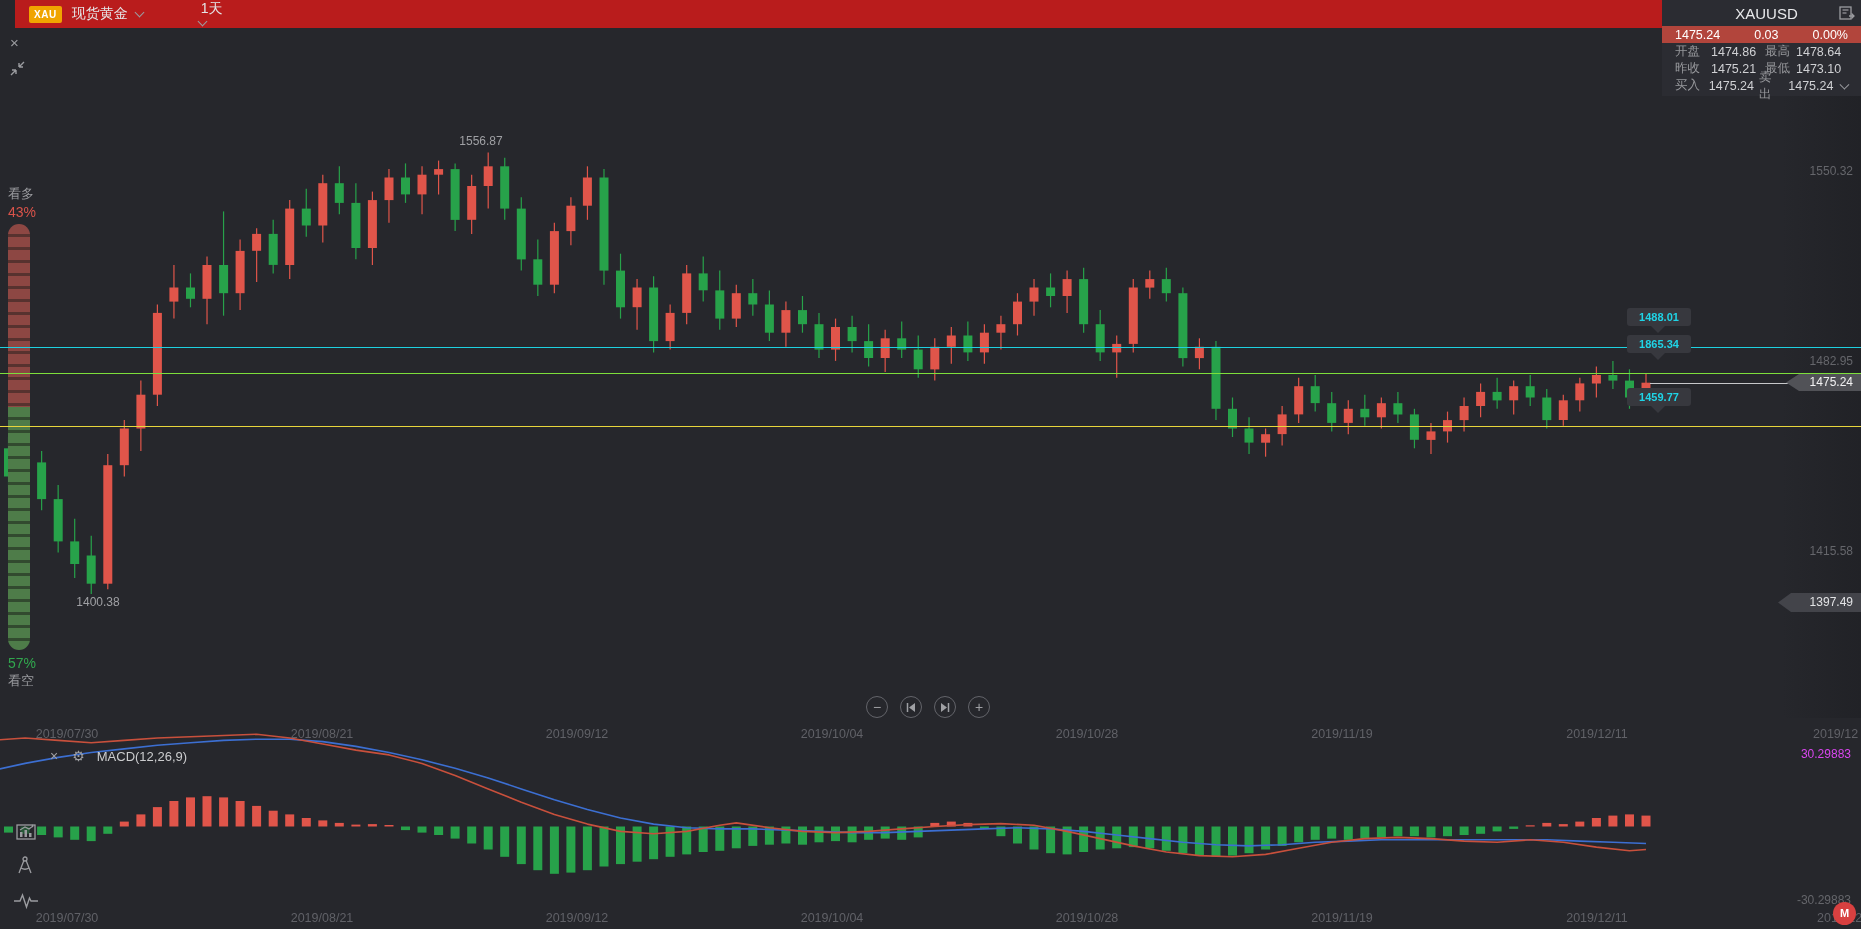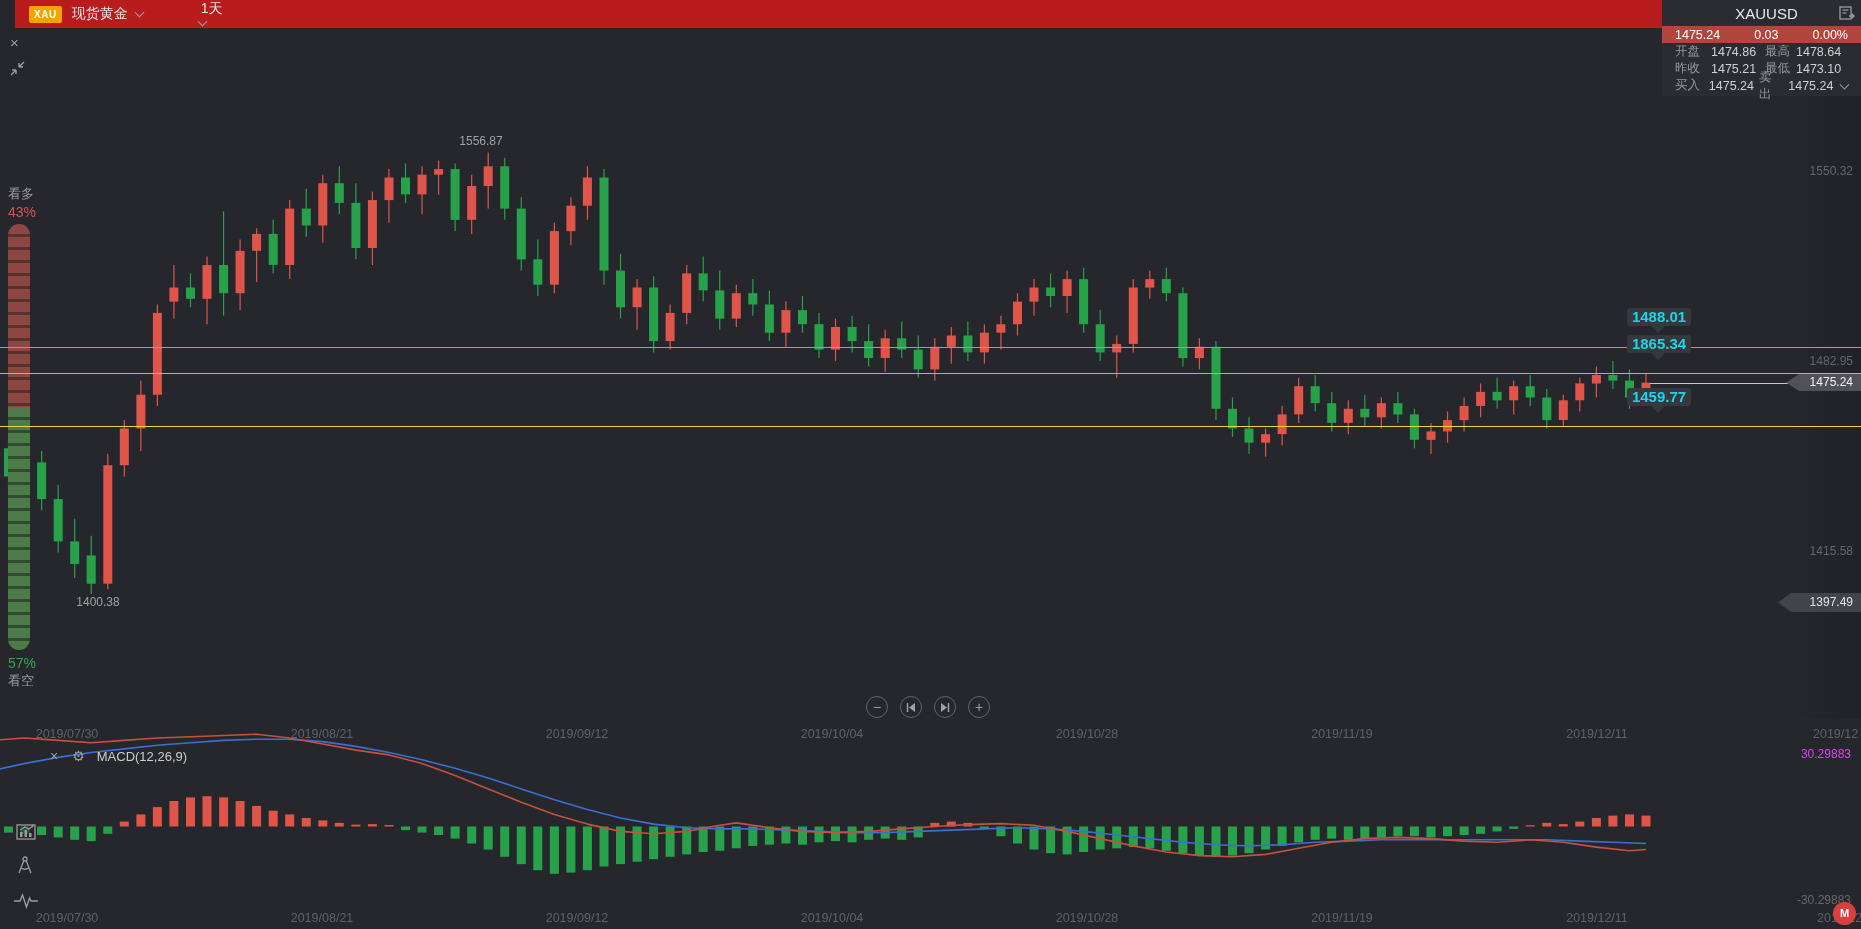--- a/index.html
+++ b/index.html
@@ -51,21 +51,21 @@
   #chart-svg{position:absolute;left:0;top:0;}
 
   
   #lines-layer{position:absolute;inset:0;z-index:4;pointer-events:none;}
   .hline{position:absolute;left:0;width:1861px;height:1px;}
   #cur-line{position:absolute;left:1650px;width:211px;height:1px;background:#c7c8ca;top:382px;}
 
   
   .annot{position:absolute;color:#9fa0a4;font-size:12px;z-index:5;transform:translateX(-50%);}
   .lvl-tag{position:absolute;left:1627px;width:64px;height:18px;background:#37383e;border-radius:3px;
-    color:#1fd4e6;font-size:15px;font-weight:bold;text-align:center;line-height:18px;z-index:5;}
+    color:#1fd4e6;font-size:11px;font-weight:bold;text-align:center;line-height:18px;z-index:5;}
   .lvl-tag:after{content:"";position:absolute;left:24px;top:18px;border:7px solid transparent;border-top:7px solid #37383e;}
   .price-tag{position:absolute;z-index:5;font-size:12px;height:17px;line-height:17px;text-align:right;
     padding-right:8px;clip-path:polygon(0 50%,13px 0,100% 0,100% 100%,13px 100%);}
   #cur-tag{left:1786px;top:374px;width:75px;background:#515257;color:#f2f2f3;}
   #cross-tag{left:1778px;top:593px;width:83px;background:#43444a;color:#e2e3e5;height:19px;line-height:19px;}
   .yaxis-lab{position:absolute;right:8px;color:#65666b;font-size:12px;z-index:2;transform:translateY(-50%);}
 
   
   #navbar{position:absolute;left:866px;top:696px;z-index:5;display:flex;gap:12px;}
   .nav-btn{width:22px;height:22px;border:1px solid #63646a;border-radius:50%;background:transparent;

